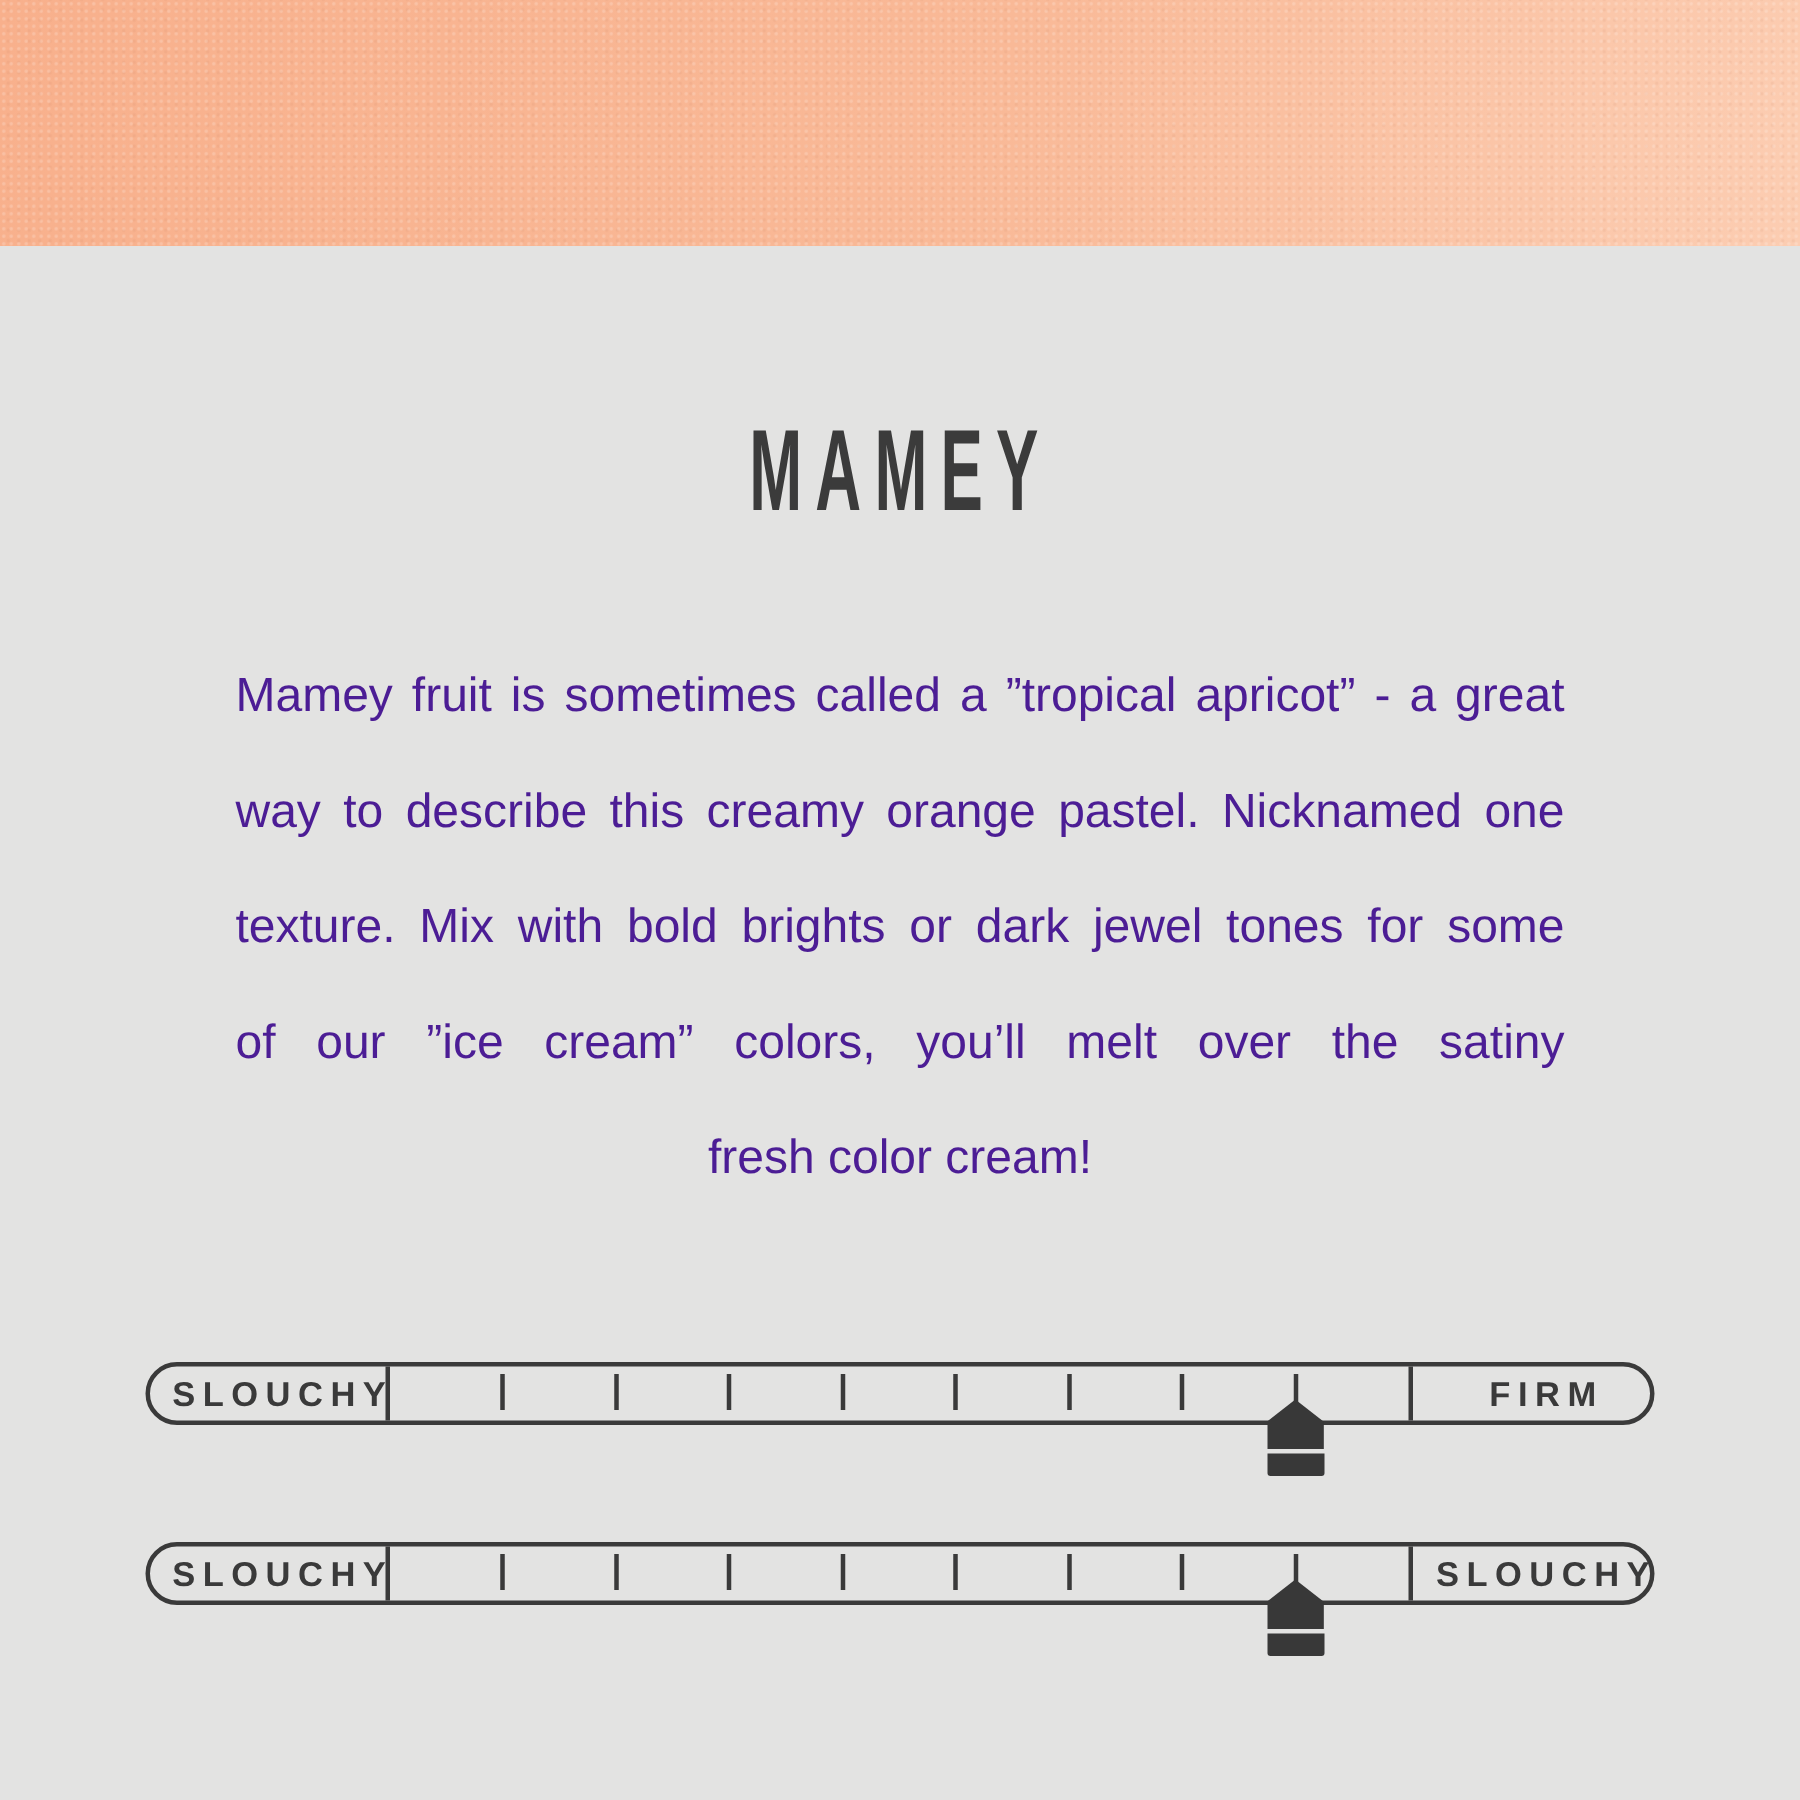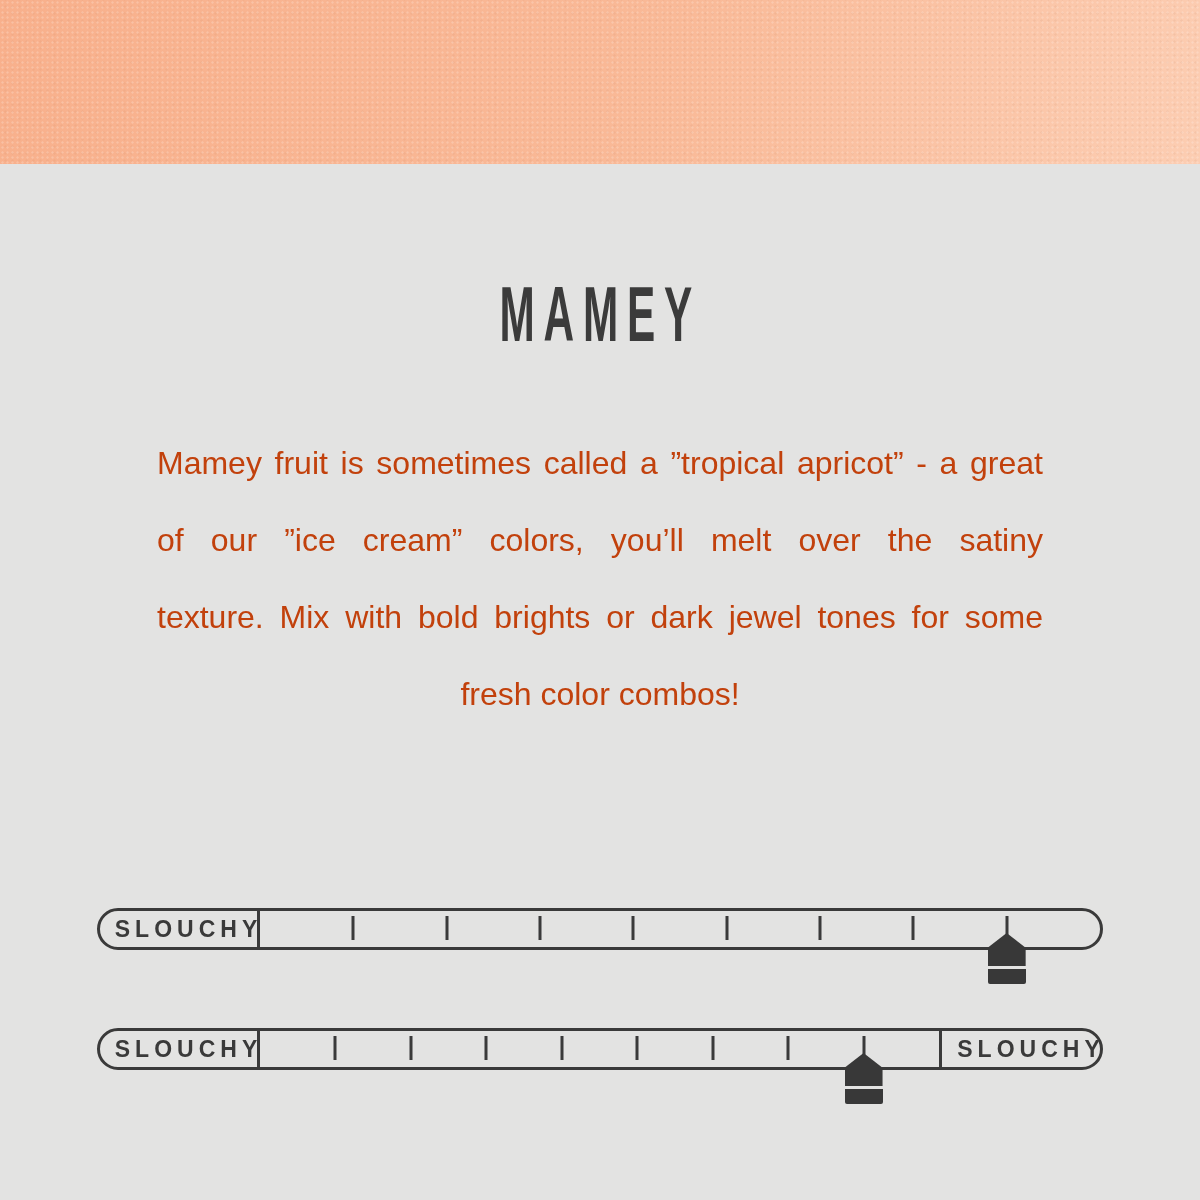--- a/index.html
+++ b/index.html
@@ -30,21 +30,21 @@
   }
   .title{
     font-size:77px;line-height:77px;font-weight:700;color:#3b3b3b;
     letter-spacing:16px;white-space:nowrap;
     transform:scaleX(.55);transform-origin:50% 50%;
   }
 
   
   .desc{
     position:absolute;left:157px;top:425px;width:886px;
-    font-size:32px;line-height:77px;color:#c2410c;
+    font-size:32px;line-height:77px;color:#4c1d95;
   }
   .desc .jline{text-align:justify;text-align-last:justify;white-space:normal;}
   .desc .cline{text-align:center;}
 
   
   .scale{
     position:absolute;left:97px;width:1006px;height:42px;
     border:3px solid #3a3a3a;border-radius:24px;
     display:flex;box-sizing:border-box;
   }
@@ -84,43 +84,47 @@
 <div class="canvas">
 
   <div class="swatch"></div>
 
   <div class="title-wrap">
     <div class="title">MAMEY</div>
   </div>
 
   <div class="desc">
     <div class="jline">Mamey fruit is sometimes called a ”tropical apricot” - a great</div>
+    <div class="jline">way to describe this creamy orange pastel. Nicknamed one</div>
+    <div class="jline">texture. Mix with bold brights or dark jewel tones for some</div>
     <div class="jline">of our ”ice cream” colors, you’ll melt over the satiny</div>
-    <div class="jline">texture. Mix with bold brights or dark jewel tones for some</div>
-    <div class="cline">fresh color combos!</div>
+    <div class="cline">fresh color cream!</div>
   </div>
 
   <div class="scale scale1">
     <div class="cell left">
       <span class="label">SLOUCHY</span>
     </div>
     <div class="cell mid">
         <div class="tick" style="left: 11.1111%;"></div>
         <div class="tick" style="left: 22.2222%;"></div>
         <div class="tick" style="left: 33.3333%;"></div>
         <div class="tick" style="left: 44.4444%;"></div>
         <div class="tick" style="left: 55.5556%;"></div>
         <div class="tick" style="left: 66.6667%;"></div>
         <div class="tick" style="left: 77.7778%;"></div>
         <div class="tick" style="left: 88.8889%;"></div>
         <div class="marker" style="left: 88.8889%;">
           <div class="pent"></div>
           <div class="bar"></div>
         </div>
       </div>
+    <div class="cell right">
+      <span class="label">FIRM</span>
+    </div>
   </div>
 
   <div class="scale scale2">
     <div class="cell left">
       <span class="label">SLOUCHY</span>
     </div>
     <div class="cell mid">
         <div class="tick" style="left: 11.1111%;"></div>
         <div class="tick" style="left: 22.2222%;"></div>
         <div class="tick" style="left: 33.3333%;"></div>

